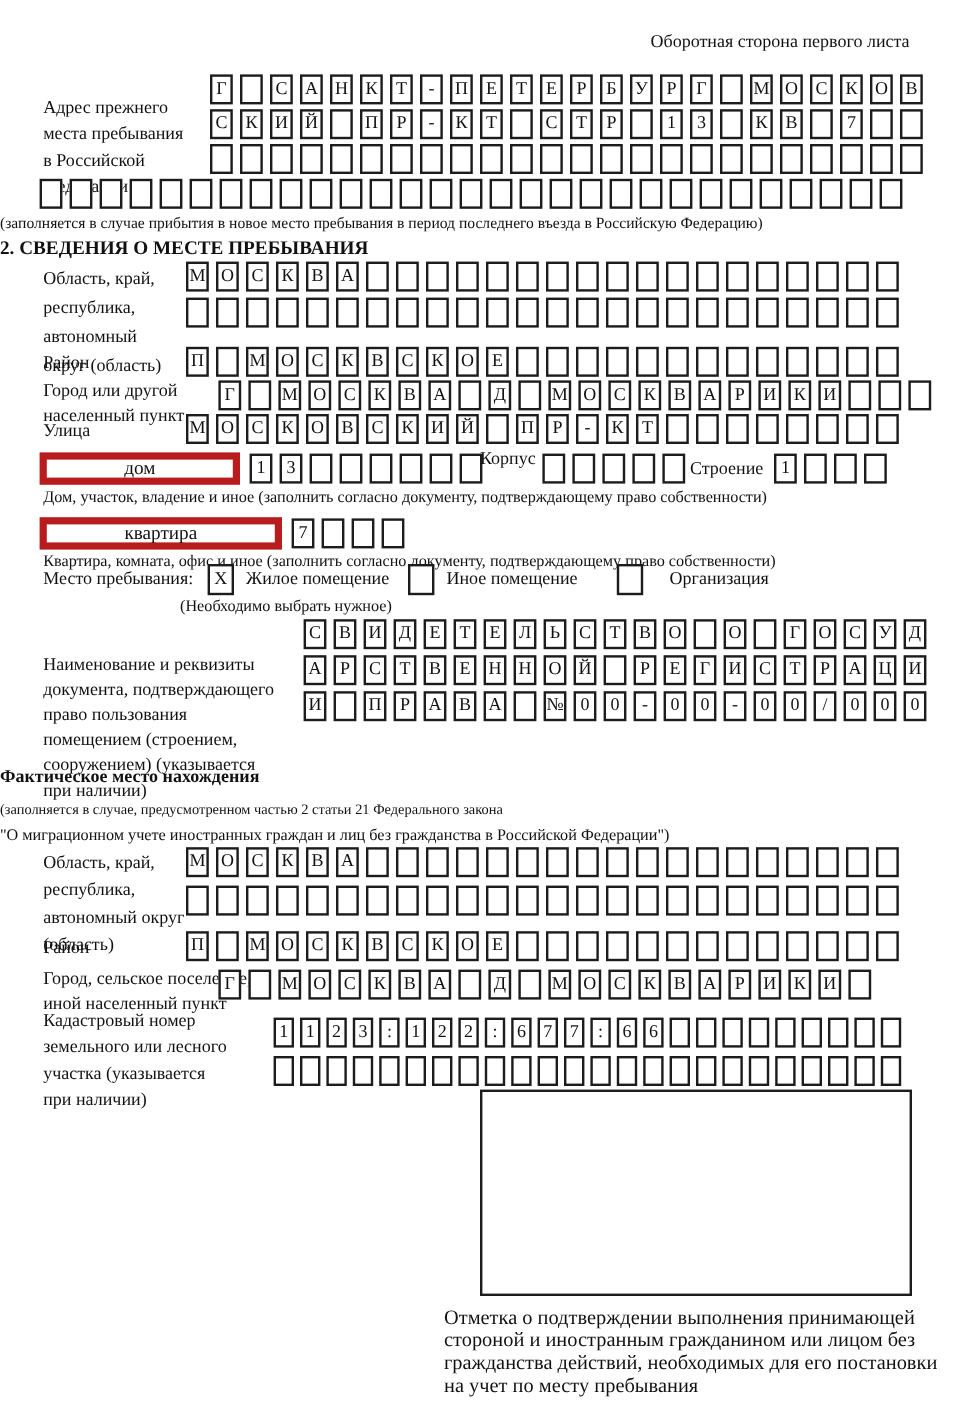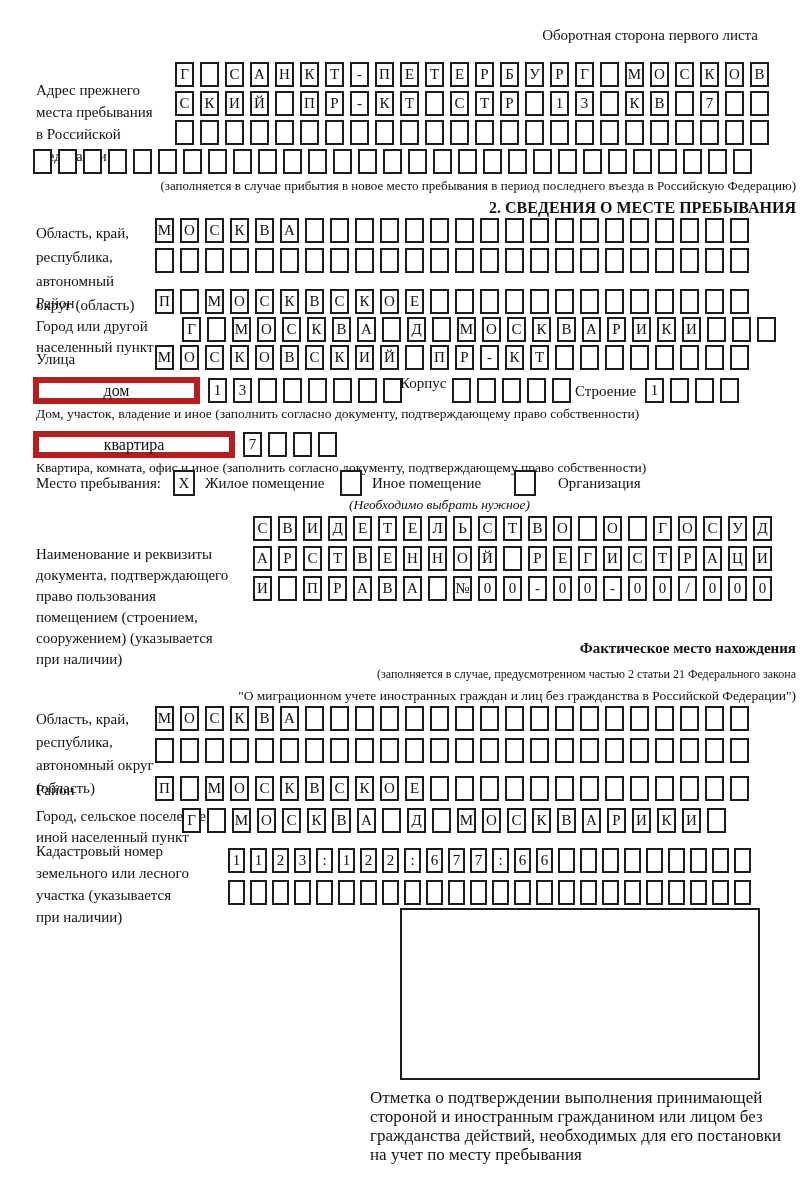--- a/index.html
+++ b/index.html
@@ -5,21 +5,21 @@
   * { margin:0; padding:0; box-sizing:border-box; }
   html,body { background:#fff; }
   body {
     width:800px; height:1180px; position:relative;
     font-family:"Liberation Serif","DejaVu Serif",serif;
     color:#111;
   }
   .abs { position:absolute; }
   .lbl { font-size:15px; line-height:22px; white-space:pre-line; }
   .cap { font-size:13px; line-height:16px; }
-  .center { width:796px; left:0; text-align:right;font-family:Liberation Serif, serif; }
+  .center { width:796px; left:0; text-align:left;font-family:Liberation Serif, serif; }
   .bold { font-weight:bold; }
   .cells { display:flex; gap:6px; position:absolute; }
   .cell {
     width:19px; height:25px; border:2px solid #1c1c1c; background:#fff;
     display:flex; align-items:center; justify-content:center;
     font-size:15px; flex:0 0 auto;
   }
   .cells-sm { gap:5px; }
   .cells-sm .cell { width:17px; height:25px; }
   .widebox {
@@ -334,21 +334,21 @@
   </div>
 <div class="abs cap" style="top:460px; left:36px; font-size:13.5px;">Квартира, комната, офис и иное (заполнить согласно документу, подтверждающему право собственности)</div>
 
 <div class="abs lbl" style="top:472px; left:36px;">Место пребывания:</div>
 <div class="cb" style="left:173px; top:470px;">X</div>
 <div class="abs lbl" style="top:472px; left:205px;">Жилое помещение</div>
 <div class="cb" style="left:340px; top:470px;"></div>
 <div class="abs lbl" style="top:472px; left:372px;">Иное помещение</div>
 <div class="cb" style="left:514px; top:470px;"></div>
 <div class="abs lbl" style="top:472px; left:558px;">Организация</div>
-<div class="abs cap" style="top:497px; left:150px; width:380px; text-align:right; font-size:13.5px;font-style:italic;">(Необходимо выбрать нужное)</div>
+<div class="abs cap" style="top:497px; left:150px; width:380px; text-align:left; font-size:13.5px;">(Необходимо выбрать нужное)</div>
 
 <div class="abs lbl" style="top:512px; left:36px; line-height:21px;margin-top:32px;">Наименование и реквизиты
 документа, подтверждающего
 право пользования
 помещением (строением,
 сооружением) (указывается
 при наличии)</div>
 <div class="cells" style="left:253px; top:516px;">
     <span class="cell">С</span>
     <span class="cell">В</span>

